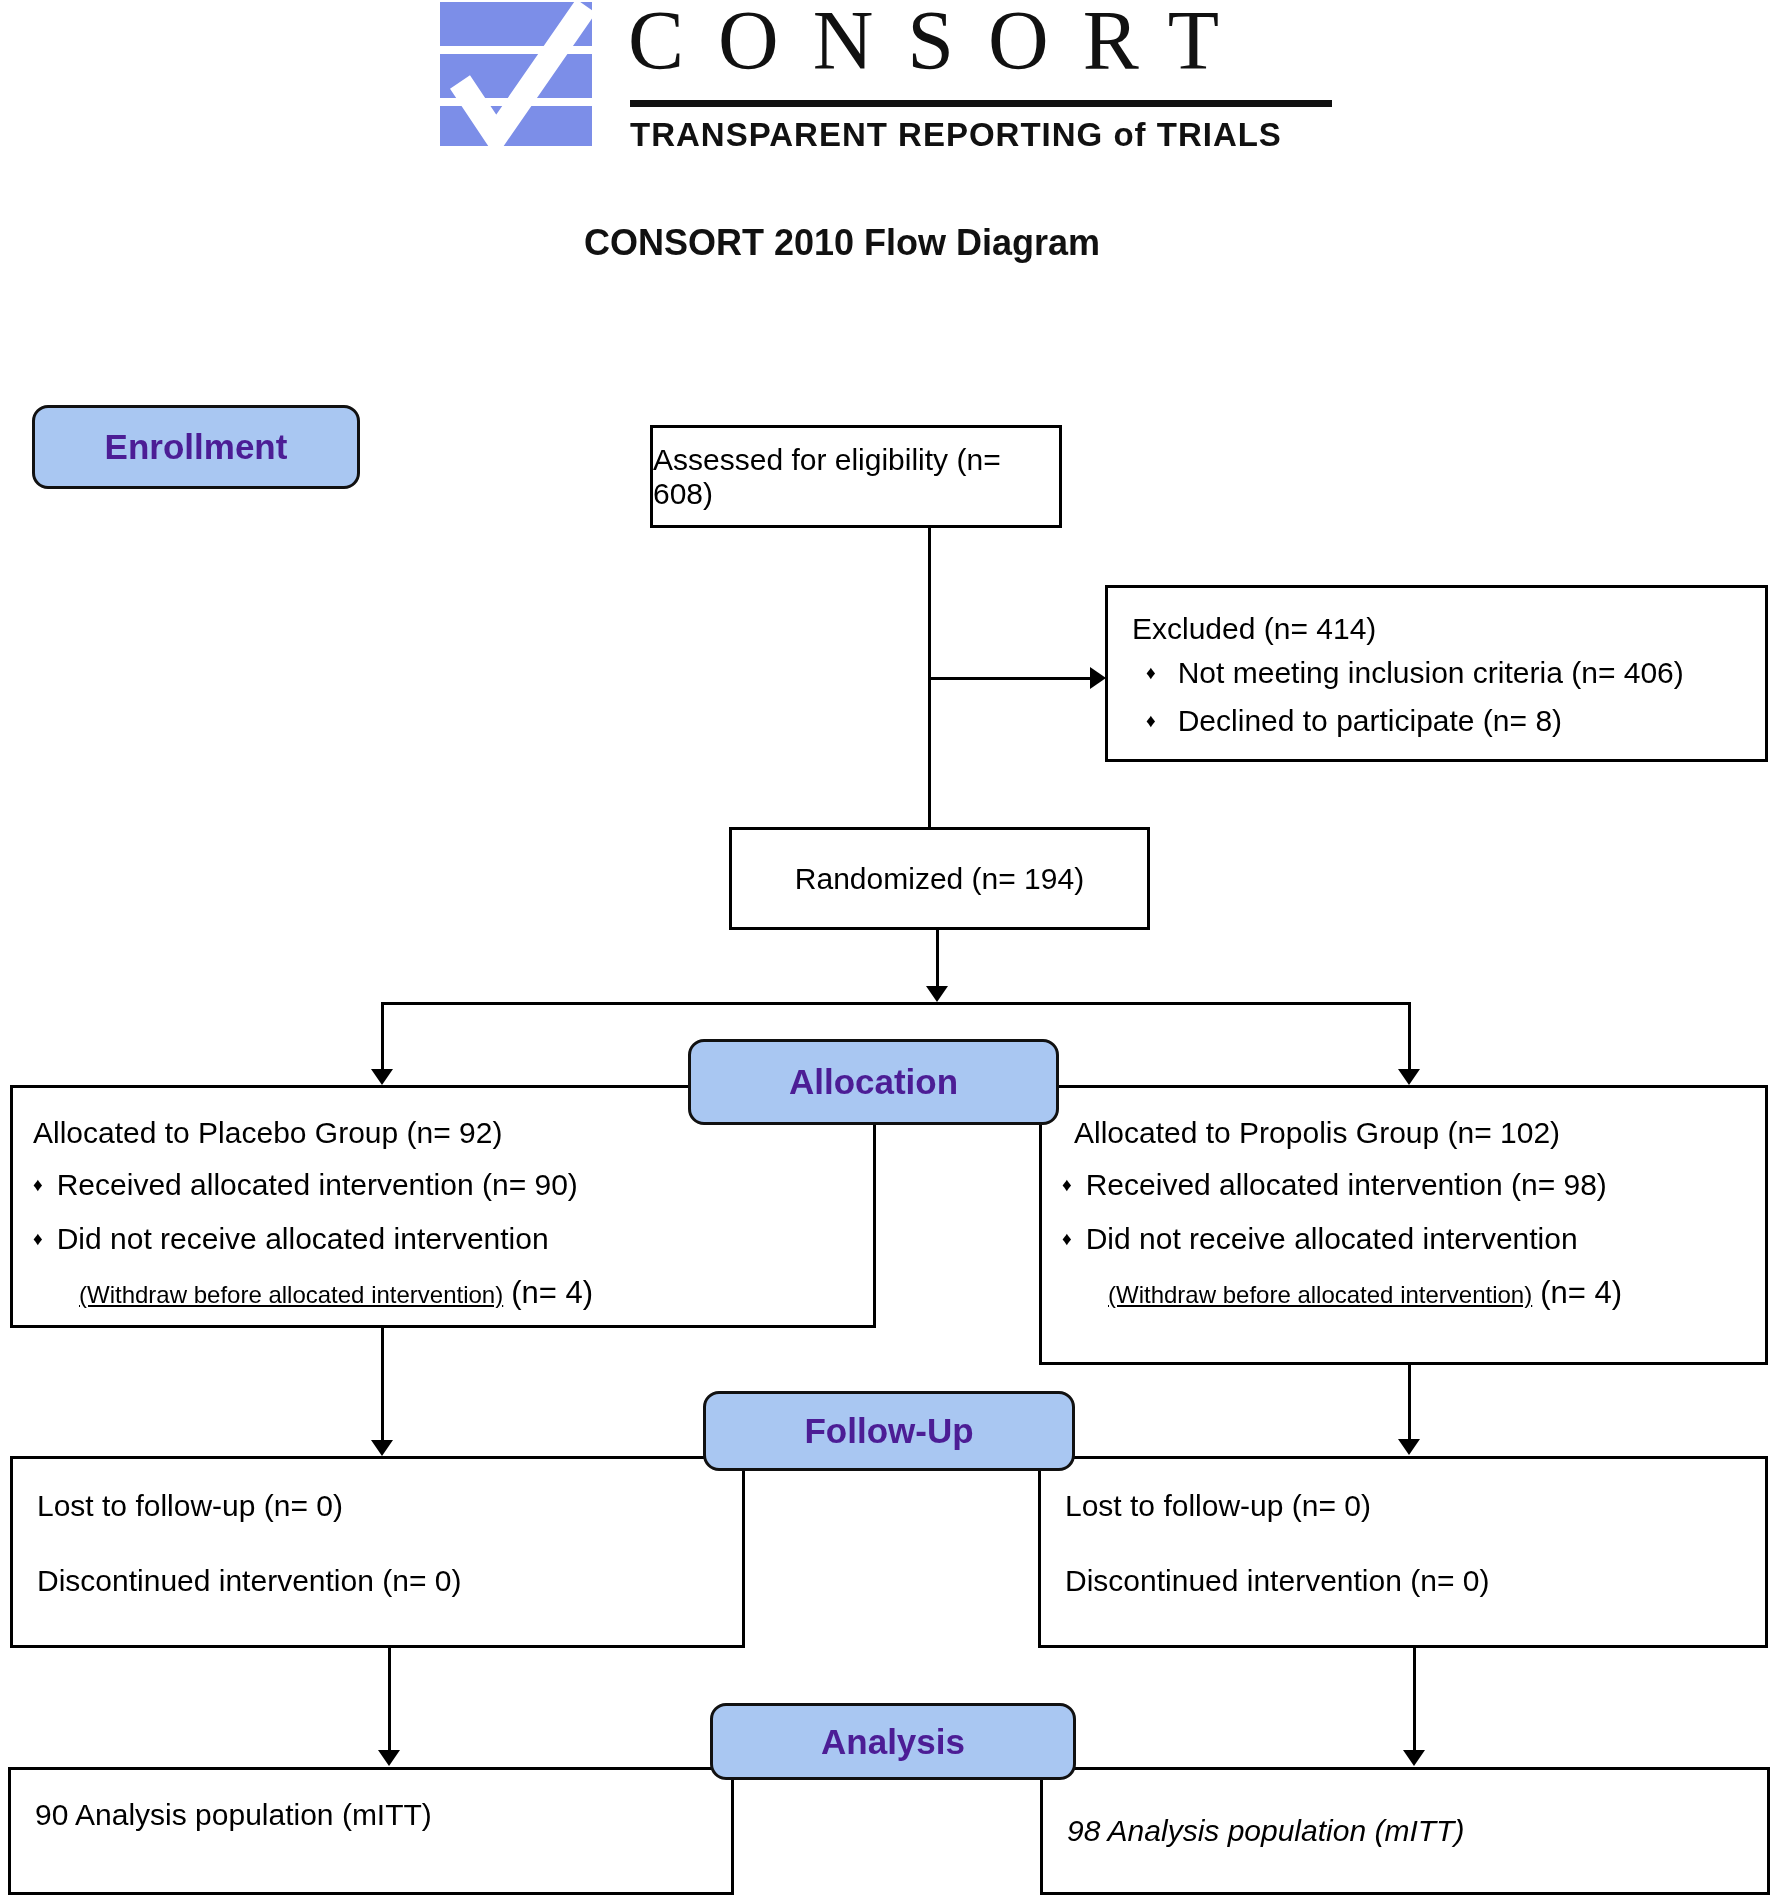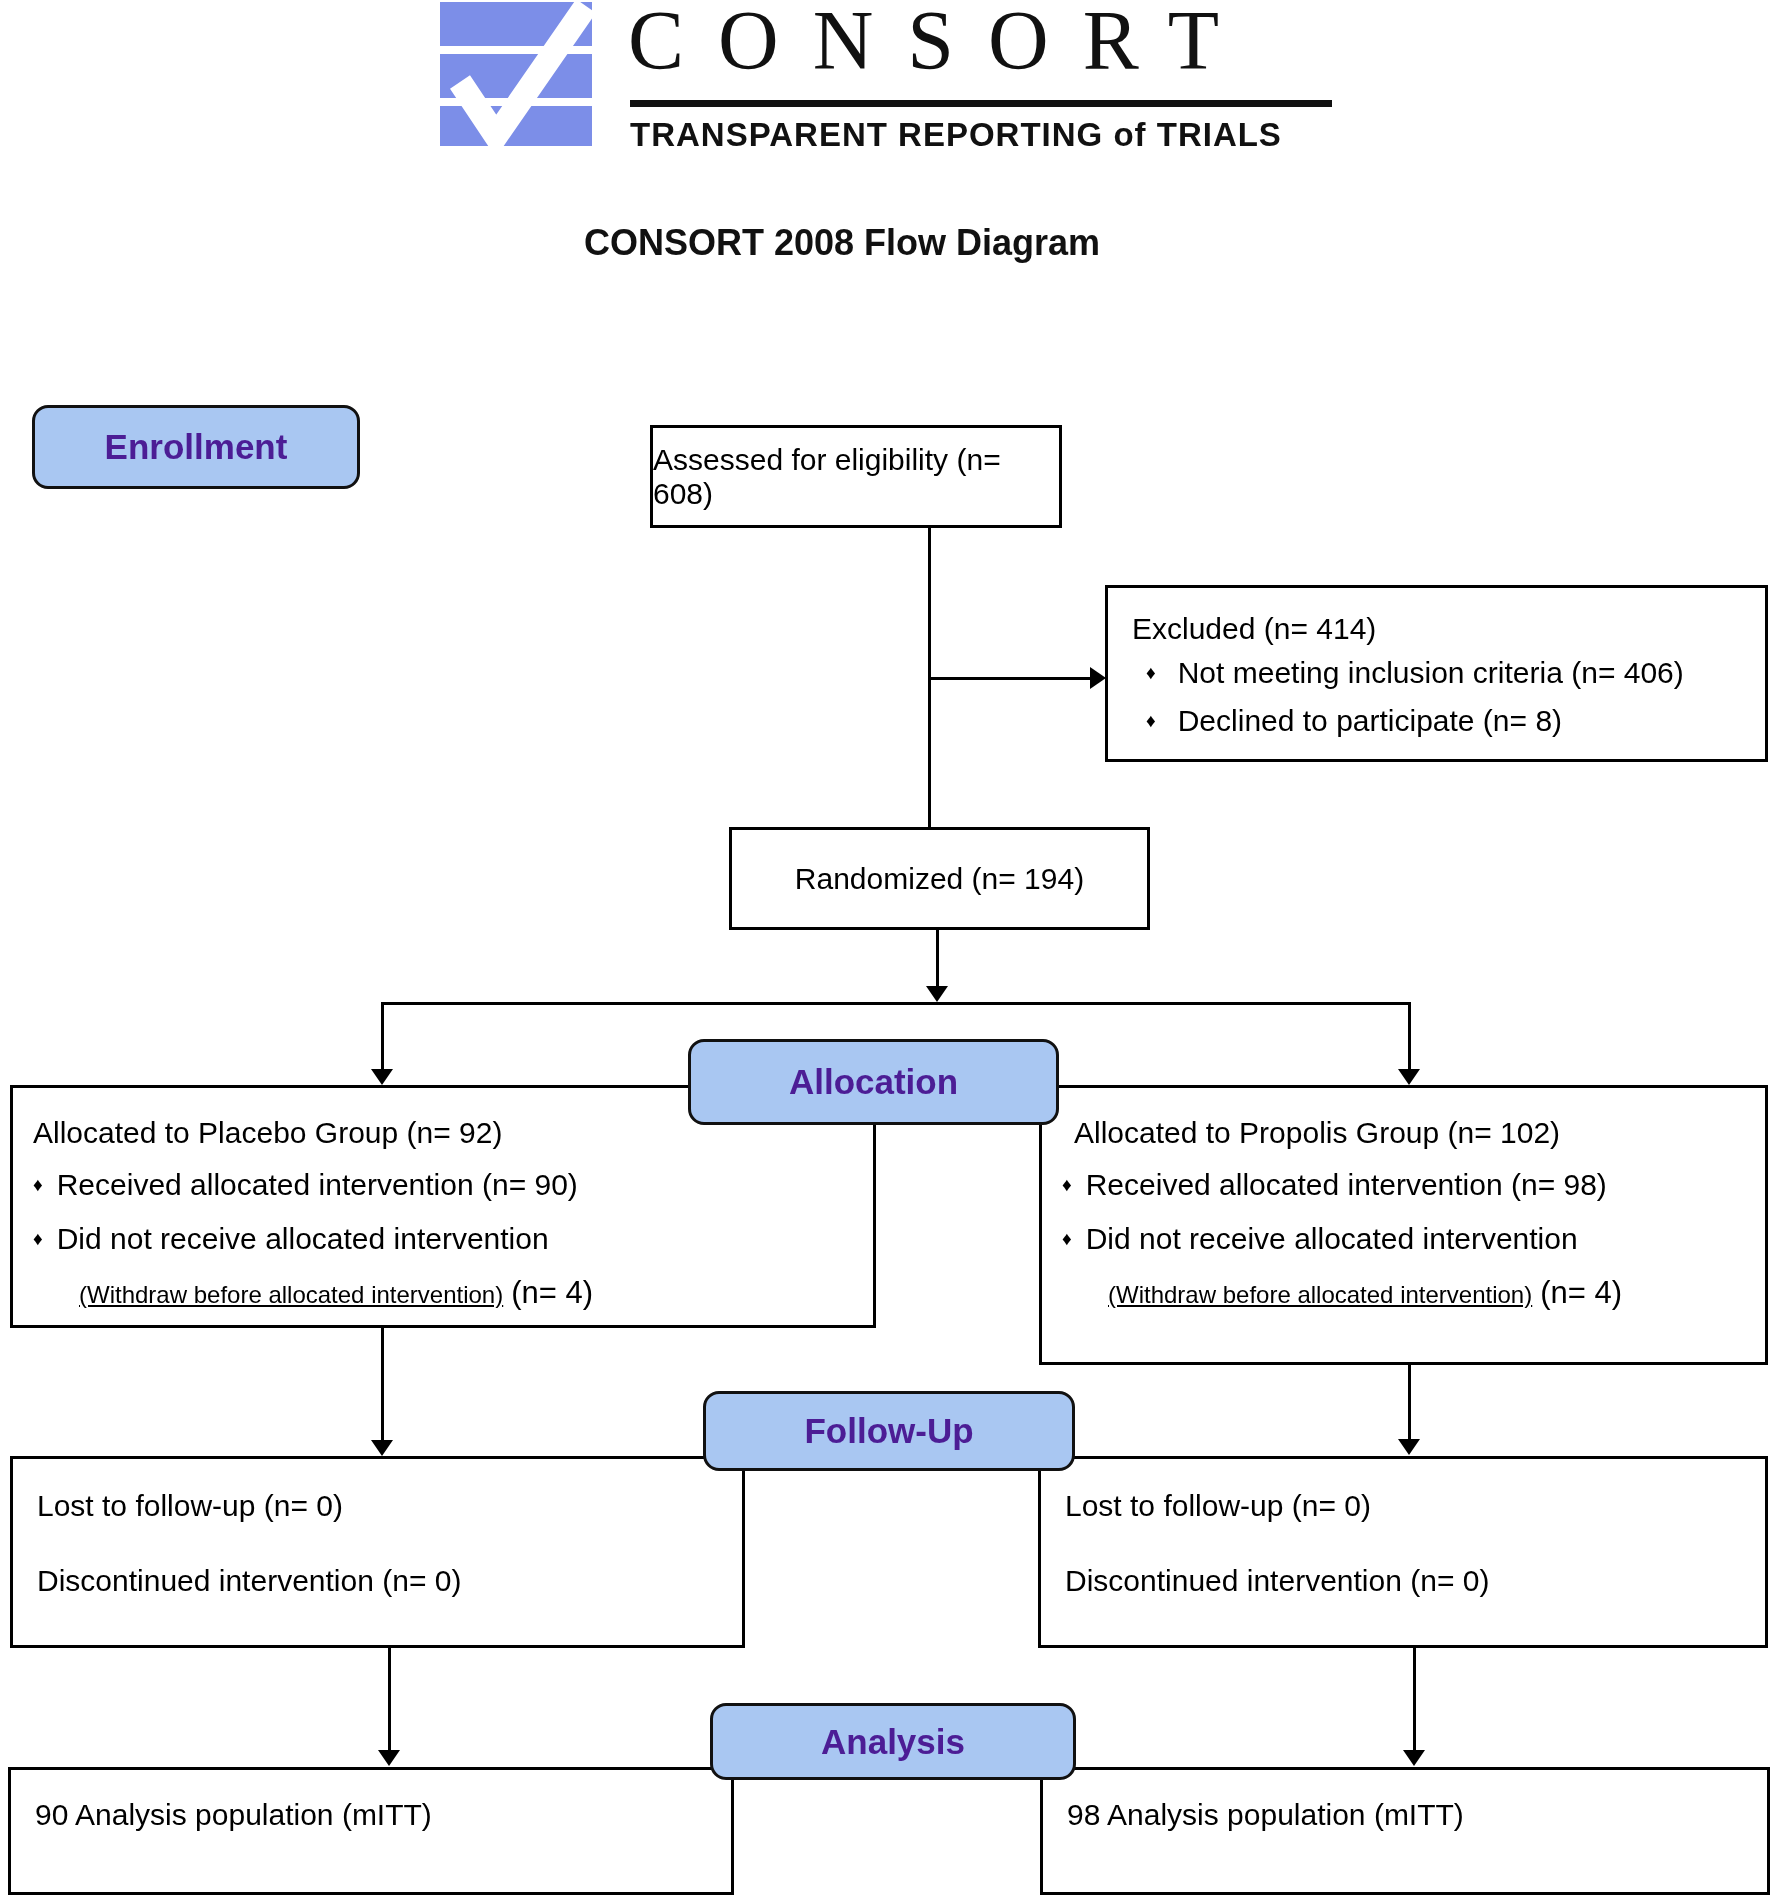--- a/index.html
+++ b/index.html
@@ -63,21 +63,21 @@
     <svg width="152" height="144" viewBox="0 0 152 144">
       <rect x="0" y="0" width="152" height="44" fill="#7c8ee8"></rect>
       <rect x="0" y="52" width="152" height="44" fill="#7c8ee8"></rect>
       <rect x="0" y="104" width="152" height="40" fill="#7c8ee8"></rect>
       <polyline points="20,80 56,134 146,4" fill="none" stroke="#ffffff" stroke-width="24"></polyline>
     </svg>
   </div>
   <div class="brand">CONSORT</div>
   <div class="brand-rule"></div>
   <div class="tagline">TRANSPARENT REPORTING of TRIALS</div>
-  <div class="page-title">CONSORT 2008 Flow Diagram</div>
+  <div class="page-title">CONSORT 2010 Flow Diagram</div>
 
   <div class="line" style="left:928px;top:528px;width:3px;height:299px;"></div>
   <div class="line" style="left:928px;top:677px;width:162px;height:3px;"></div>
   <div class="arrow-right" style="left:1090px;top:667px;"></div>
   <div class="line" style="left:936px;top:930px;width:3px;height:57px;"></div>
   <div class="arrow-down" style="left:926px;top:986px;"></div>
   <div class="line" style="left:381px;top:1002px;width:1030px;height:3px;"></div>
   <div class="line" style="left:381px;top:1002px;width:3px;height:68px;"></div>
   <div class="arrow-down" style="left:371px;top:1069px;"></div>
   <div class="line" style="left:1408px;top:1002px;width:3px;height:68px;"></div>
@@ -149,21 +149,21 @@
   <div class="box" style="left:1038px;top:1456px;width:730px;height:192px;">
     <span class="tline" style="left:24px;top:30px;">Lost to follow-up (n= 0)</span>
     <span class="tline" style="left:24px;top:105px;">Discontinued intervention (n= 0)</span>
   </div>
 
   <div class="box" style="left:8px;top:1767px;width:726px;height:128px;">
     <span class="tline" style="left:24px;top:28px;">90 Analysis population (mITT)</span>
   </div>
 
   <div class="box" style="left:1040px;top:1767px;width:730px;height:128px;">
-    <span class="tline" style="left:24px;top:28px;">98 Analysis population (mITT)</span>
+    <span class="tline" style="left:24px;top:44px;font-style:italic;">98 Analysis population (mITT)</span>
   </div>
 
   <div class="stage" style="left:32px;top:405px;width:328px;height:84px;">
     <span>Enrollment</span>
   </div>
   <div class="stage" style="left:688px;top:1039px;width:371px;height:86px;">
     <span>Allocation</span>
   </div>
   <div class="stage" style="left:703px;top:1391px;width:372px;height:80px;">
     <span>Follow-Up</span>

